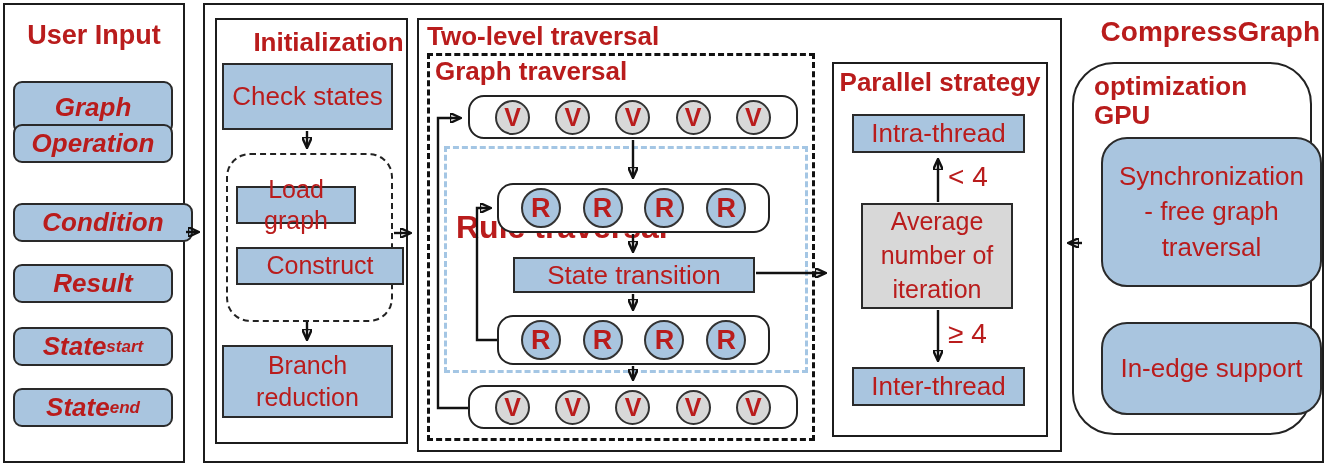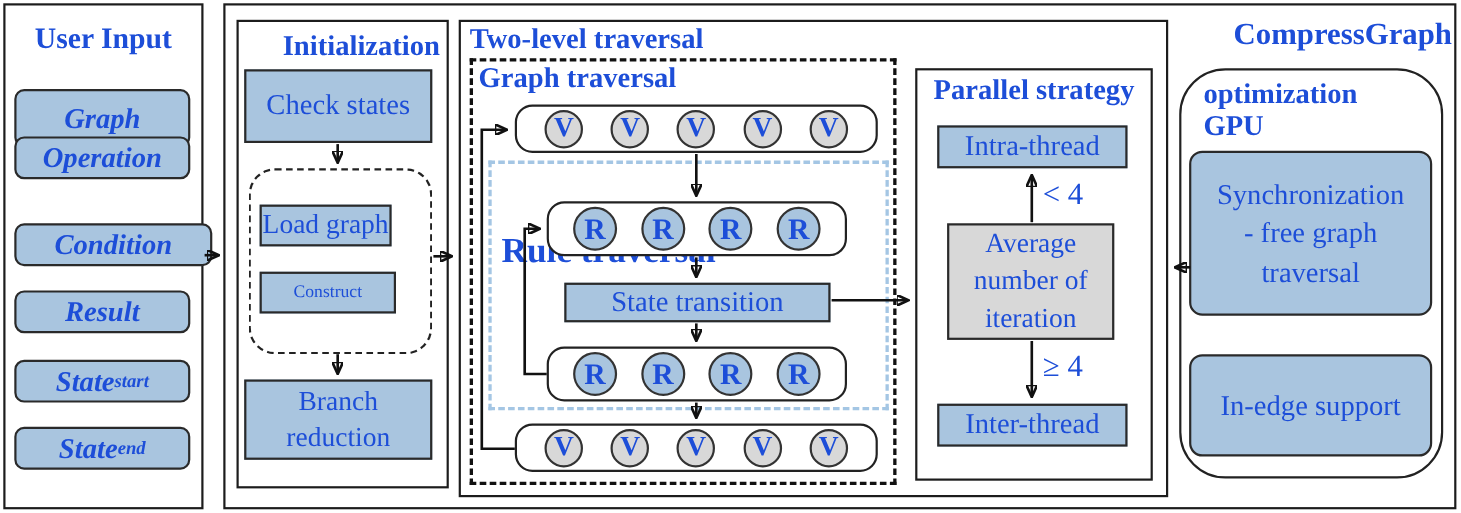--- a/index.html
+++ b/index.html
@@ -1,21 +1,21 @@
 <!DOCTYPE html>
 <html style="--blue: #a9c5df; --gray: #d8d8d8; --ruledash: #a4c6e4;"><head>
 <meta charset="utf-8">
 <style>
   html,body{margin:0;padding:0;background:#fff;}
   .canvas{
     position:relative;
     width:1328px;height:466px;
     background:#fff;
-    font-family:Liberation Serif, serif;
-    color:#1d4ed8;
+    font-family:Liberation Sans, sans-serif;
+    color:#b91c1c;
     overflow:hidden;
   }
   .abs{position:absolute;box-sizing:border-box;}
   .panel{border:2px solid #1c1c1c;background:#fff;}
   .ptitle{font-weight:bold;text-align:center;font-size:26px;line-height:1.1;}
   .ltitle{font-weight:bold;font-size:25px;line-height:1.1;white-space:nowrap;}
   .bluebox{
     background:var(--blue,#a9c5df);
     border:2px solid #2a2a2a;
     display:flex;align-items:center;justify-content:center;
@@ -44,23 +44,23 @@
   .circle{
     border:2px solid #333;border-radius:50%;
     display:flex;align-items:center;justify-content:center;
     font-weight:bold;box-sizing:border-box;
   }
   .circle.v{width:35px;height:35px;background:var(--gray,#d8d8d8);font-size:25px;}
   .circle.r{width:40px;height:40px;background:var(--blue,#a9c5df);font-size:27px;}
   .cond{font-size:28px;white-space:nowrap;}
   .round-big{border:2px solid #222;border-radius:42px;background:#fff;}
   .round-blue{
-    background:var(--blue,#a9c5df);border:2px solid #2a2a2a;border-radius:12px;
+    background:var(--blue,#a9c5df);border:2px solid #2a2a2a;border-radius:26px;
     display:flex;flex-direction:column;align-items:center;justify-content:center;
-    font-size:26px;line-height:1.35;text-align:center;
+    font-size:26px;line-height:1.35;text-align:center;margin-left:20px;
   }
   svg.arrows{position:absolute;left:0;top:0;pointer-events:none;}
   svg.arrows path,svg.arrows line{stroke:#111;stroke-width:2.4;fill:none;}
 </style>
 </head>
 <body>
 
 <div class="canvas">
 
   <div class="abs panel" style="left:3px;top:3px;width:182px;height:460px;">
@@ -92,21 +92,21 @@
     </div>
 
   <div class="abs panel" style="left:203px;top:3px;width:1121px;height:460px;"></div>
 
   <div class="abs panel" style="left:215px;top:18px;width:193px;height:426px;">
     <div class="abs ptitle" style="left:17px;top:8px;width:100%;">Initialization</div>
   </div>
   <div class="abs bluebox" style="left:222px;top:63px;width:171px;height:67px;">Check states</div>
   <div class="abs dashed-round" style="left:226px;top:153px;width:167px;height:169px;"></div>
   <div class="abs bluebox" style="left:236px;top:186px;width:120px;height:38px;font-size:25px;">Load graph</div>
-  <div class="abs bluebox" style="left:236px;top:247px;width:124px;height:38px;font-size:16px;">Construct</div>
+  <div class="abs bluebox" style="left:236px;top:247px;width:168px;height:38px;font-size:25px;">Construct</div>
   <div class="abs bluebox" style="left:222px;top:345px;width:171px;height:73px;flex-direction:column;font-size:25px;">
     <div>Branch</div>
     <div>reduction</div>
   </div>
 
   <div class="abs panel" style="left:417px;top:18px;width:645px;height:434px;">
     <div class="abs ltitle" style="left:8px;top:2px;font-size:26px;">Two-level traversal</div>
   </div>
   <div class="abs dash-black" style="left:427px;top:53px;width:388px;height:388px;"></div>
   <div class="abs ltitle" style="left:435px;top:57px;font-size:26px;">Graph traversal</div>

